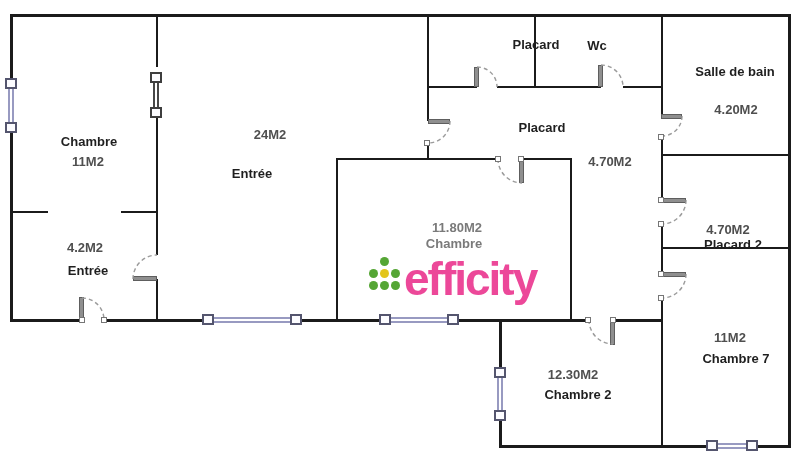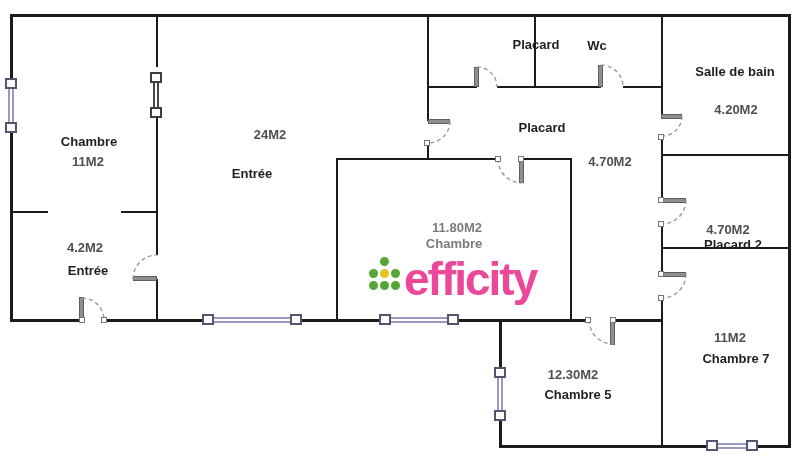--- a/index.html
+++ b/index.html
@@ -153,21 +153,21 @@
   <div class="lbl room-name" style="left:733px;top:196px;margin-top:48px;">Placard 2</div>
   <div class="lbl room-area" style="left:728px;top:229px;">4.70M2</div>
 
   <div class="lbl room-area faded" style="left:457px;top:227px;">11.80M2</div>
   <div class="lbl room-name faded" style="left:454px;top:243px;">Chambre</div>
 
   <div class="lbl room-area" style="left:730px;top:337px;">11M2</div>
   <div class="lbl room-name" style="left:736px;top:358px;">Chambre 7</div>
 
   <div class="lbl room-area" style="left:573px;top:374px;">12.30M2</div>
-  <div class="lbl room-name" style="left:578px;top:394px;">Chambre 5</div>
+  <div class="lbl room-name" style="left:578px;top:394px;">Chambre 2</div>
 
   <div>
     <div class="dot" style="left: 380px; top: 257px; background: rgb(85, 166, 53);"></div>
     <div class="dot" style="left: 369px; top: 269px; background: rgb(85, 166, 53);"></div>
     <div class="dot" style="left: 380px; top: 269px; background: rgb(227, 197, 27);"></div>
     <div class="dot" style="left: 391px; top: 269px; background: rgb(85, 166, 53);"></div>
     <div class="dot" style="left: 369px; top: 281px; background: rgb(85, 166, 53);"></div>
     <div class="dot" style="left: 380px; top: 281px; background: rgb(85, 166, 53);"></div>
     <div class="dot" style="left: 391px; top: 281px; background: rgb(85, 166, 53);"></div>
     <div id="logo-text" style="color: #ec4899;">efficity</div>

